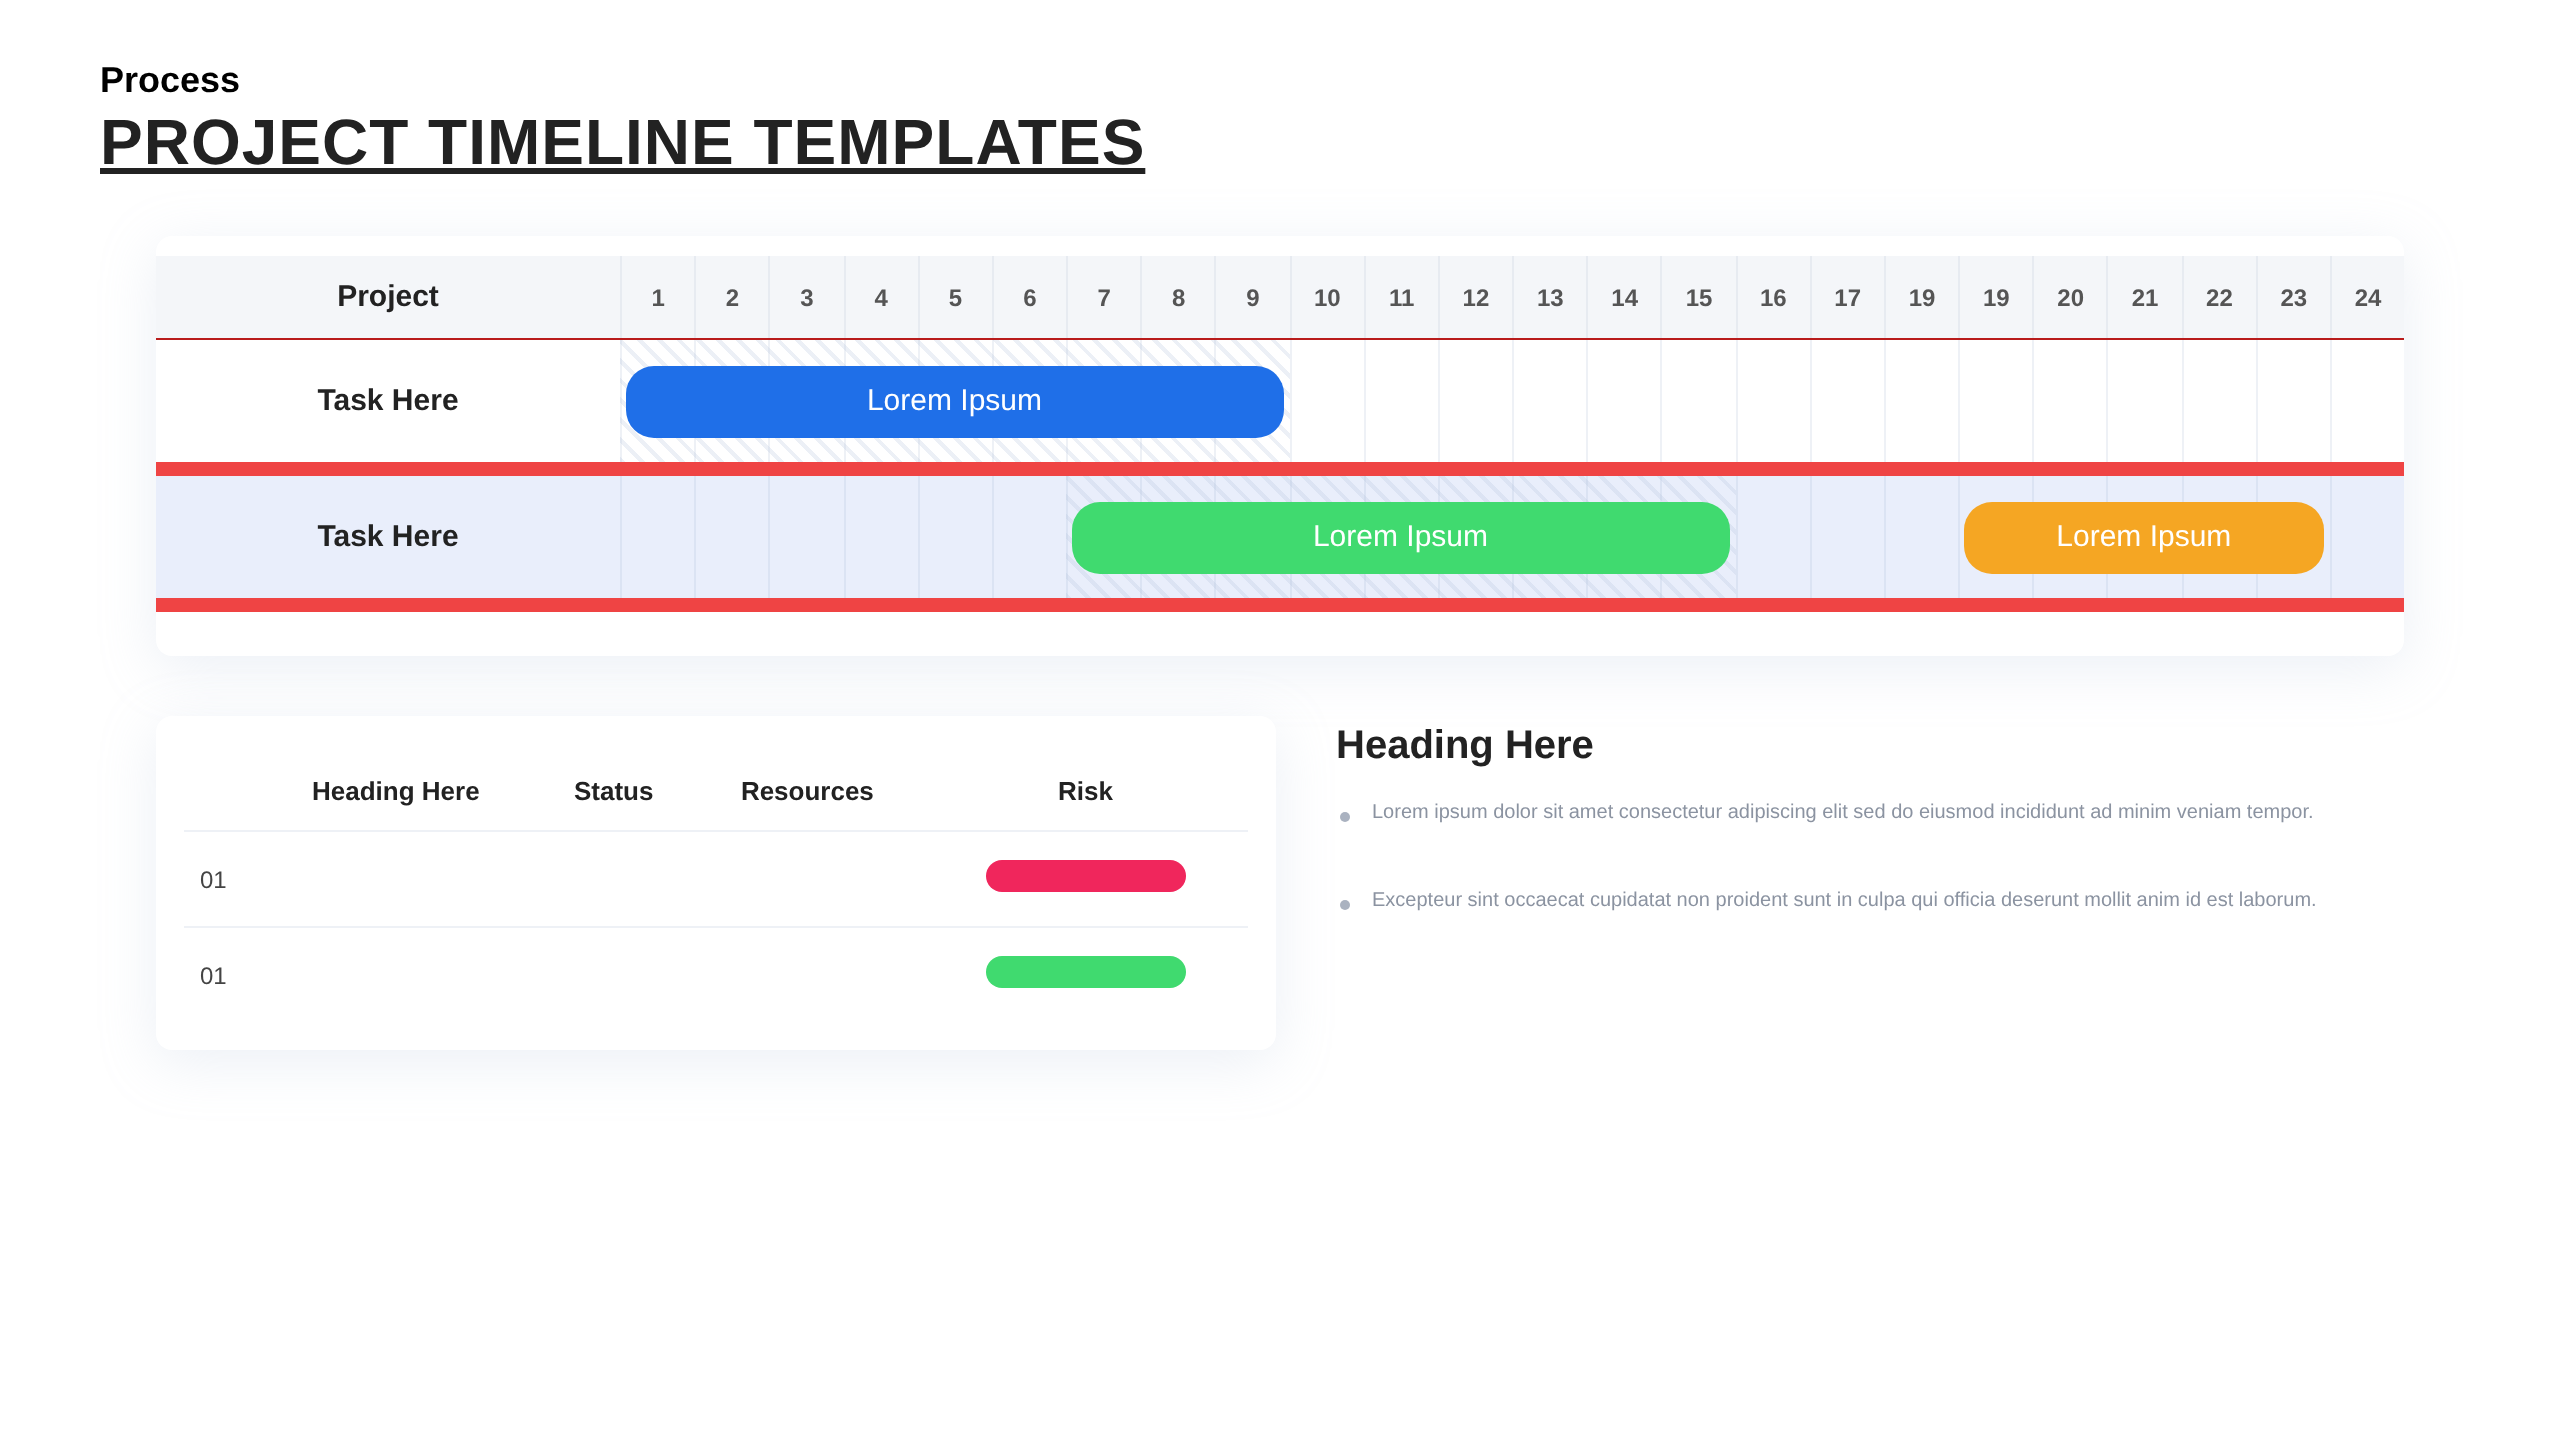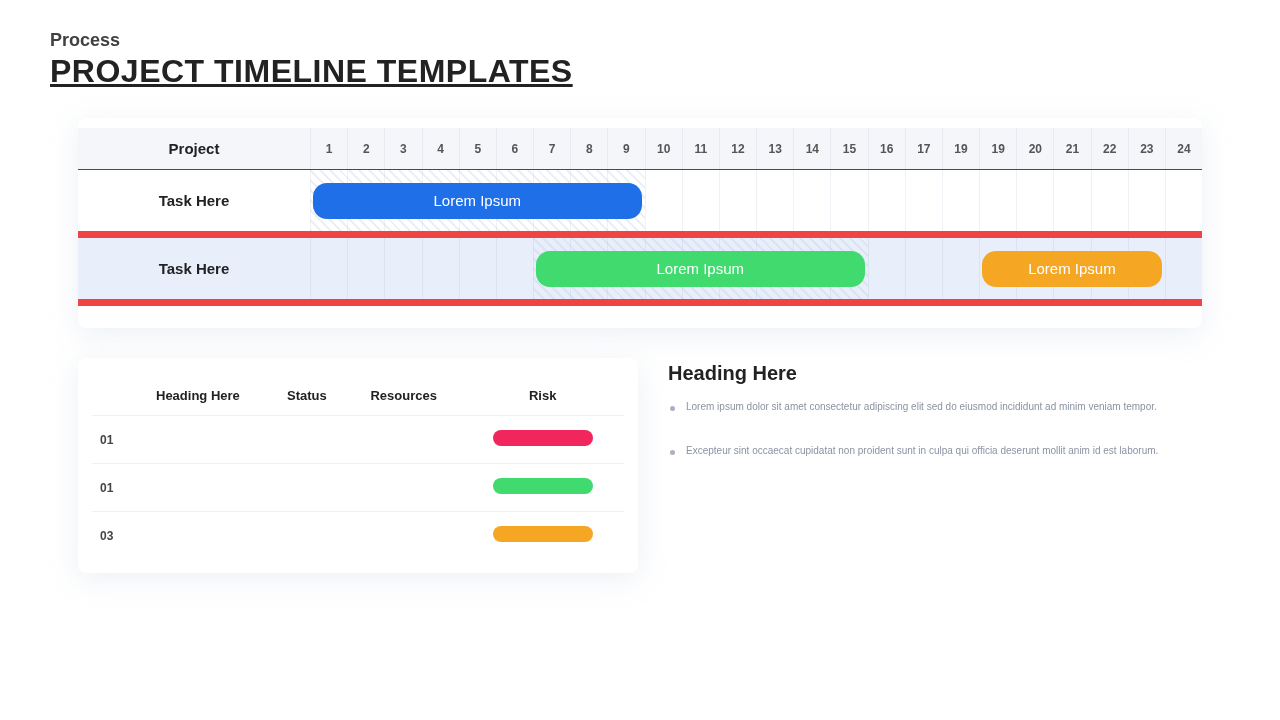--- a/index.html
+++ b/index.html
@@ -8,21 +8,21 @@
     background: #fff;
     font-family: "Segoe UI", Arial, sans-serif;
     color: #222;
     overflow: hidden;
     position: relative;
   }
   .page {
     padding: 30px 50px 20px 50px;
   }
   .eyebrow {
-    color: #404040;
+    color: #000000;
     font-size: 18px;
     font-weight: 600;
     margin-bottom: 2px;
   }
   .title {
     font-size: 32px;
     font-weight: 900;
     letter-spacing: 0.5px;
     text-transform: uppercase;
     margin-bottom: 28px;
@@ -99,21 +99,21 @@
   table { width: 100%; border-collapse: collapse; }
   th {
     font-size: 13px; font-weight: 700; color: #222;
     padding: 12px 8px; text-align: center;
     border-bottom: 1px solid #eef1f6;
   }
   th.idx-col { width: 36px; }
   td {
     padding: 14px 8px; text-align: center;
     border-bottom: 1px solid #eef1f6;
-    font-size: 12px; font-weight: 700; color: #444;
+    font-size: 12px; font-weight: 400; color: #444;
   }
   tr:last-child td { border-bottom: none; }
   .risk-pill {
     display: inline-block; width: 100px; height: 16px; border-radius: 8px;
   }
   .text-block { flex: 1; padding-top: 4px; }
   .text-block h3 {
     font-size: 20px; font-weight: 800; margin-bottom: 14px;
   }
   .text-block ul { list-style: none; }
@@ -253,27 +253,20 @@
               <td></td>
               <td><span class="risk-pill" style="background: rgb(240, 38, 92);"></span></td>
             </tr>
             <tr>
               <td style="text-align: left;">01</td>
               <td></td>
               <td></td>
               <td></td>
               <td><span class="risk-pill" style="background: rgb(64, 218, 111);"></span></td>
             </tr>
-            <tr>
-              <td style="text-align: left;">03</td>
-              <td></td>
-              <td></td>
-              <td></td>
-              <td><span class="risk-pill" style="background: rgb(245, 166, 35);"></span></td>
-            </tr>
           </tbody>
       </table>
     </div>
     <div class="text-block">
       <h3>Heading Here</h3>
       <ul id="bullets">
           <li>Lorem ipsum dolor sit amet consectetur adipiscing elit sed do eiusmod incididunt ad minim veniam tempor.</li>
           <li>Excepteur sint occaecat cupidatat non proident sunt in culpa qui officia deserunt mollit anim id est laborum.</li>
         </ul>
     </div>

